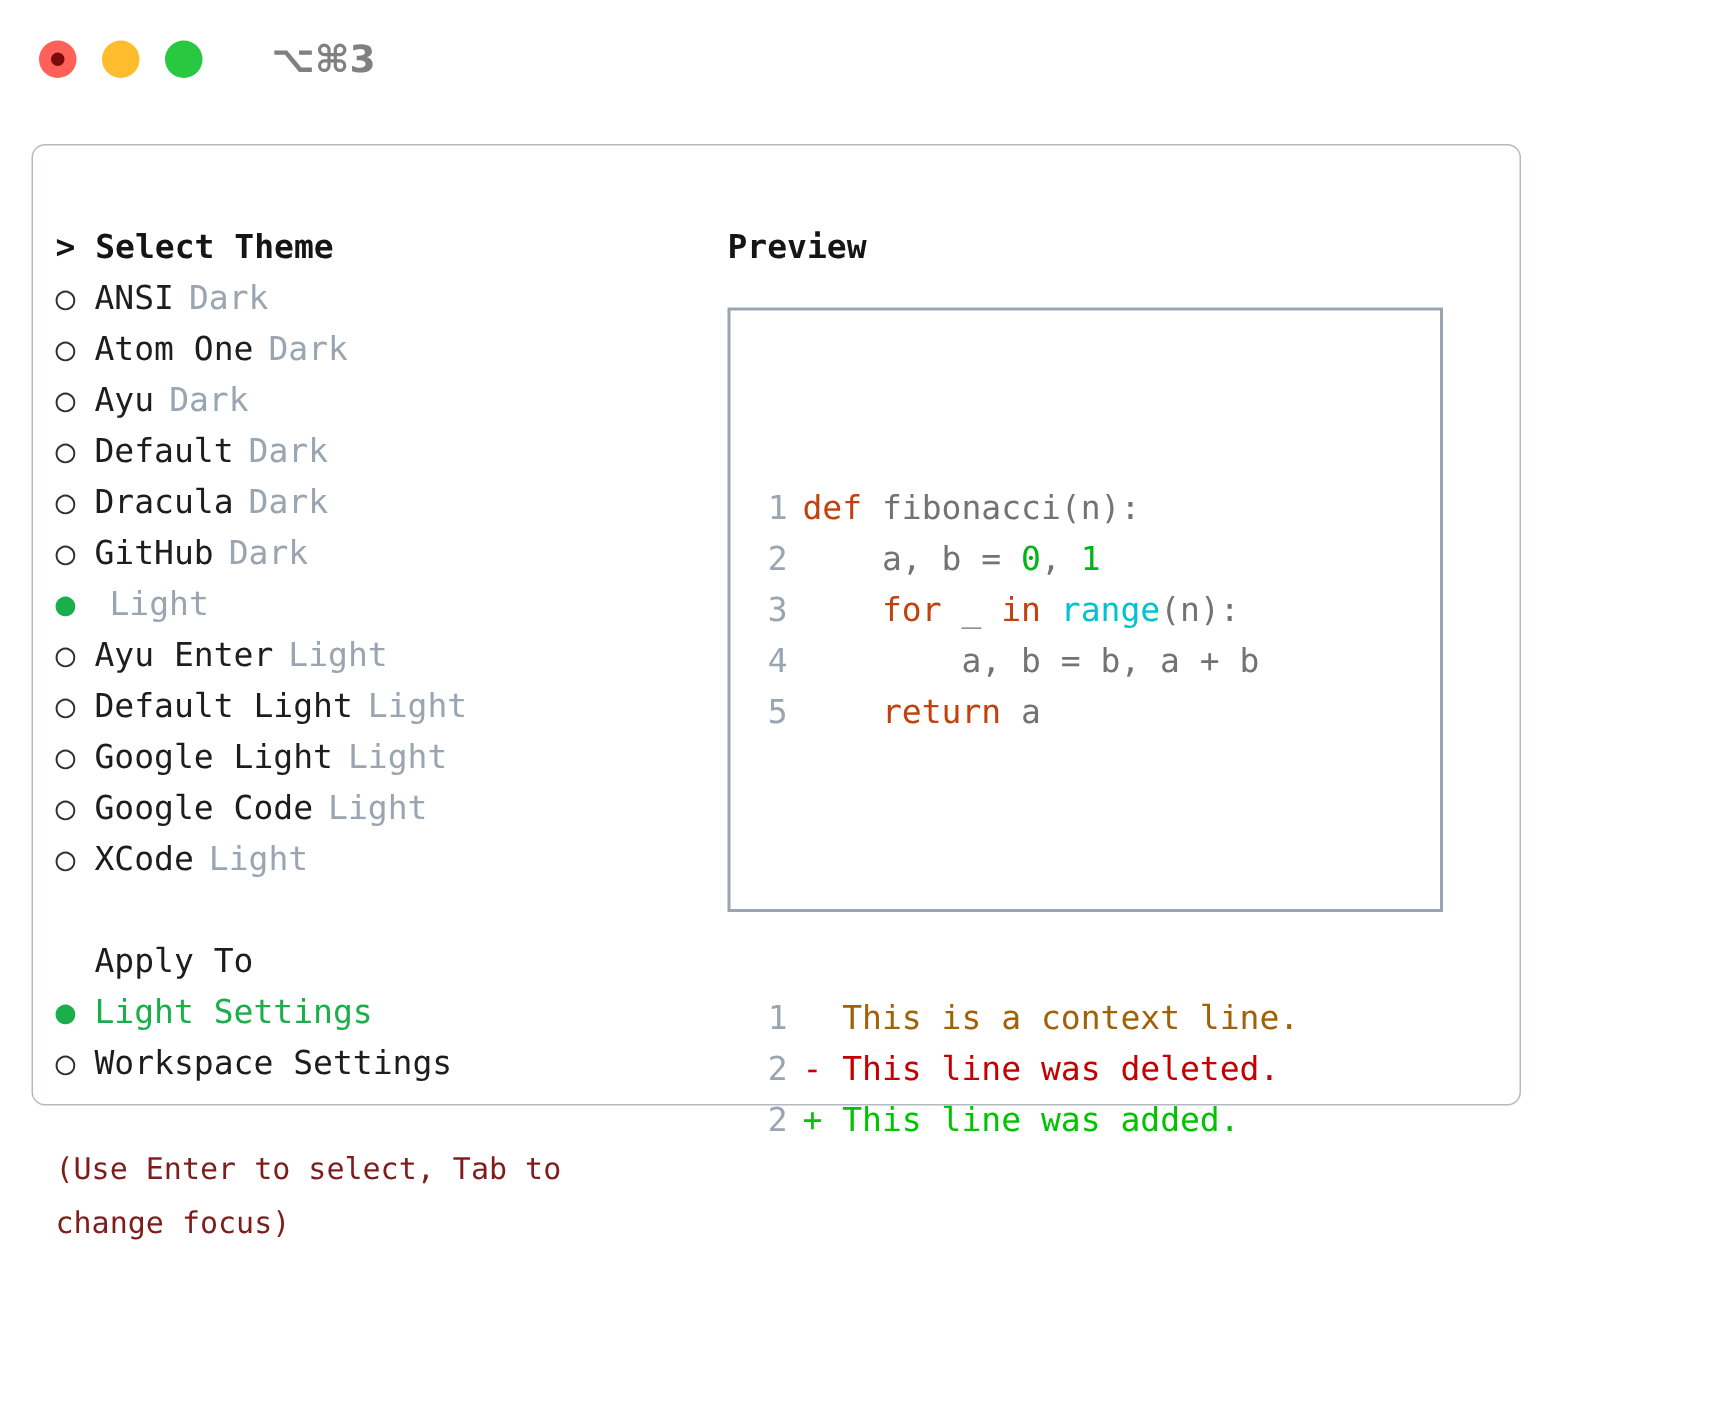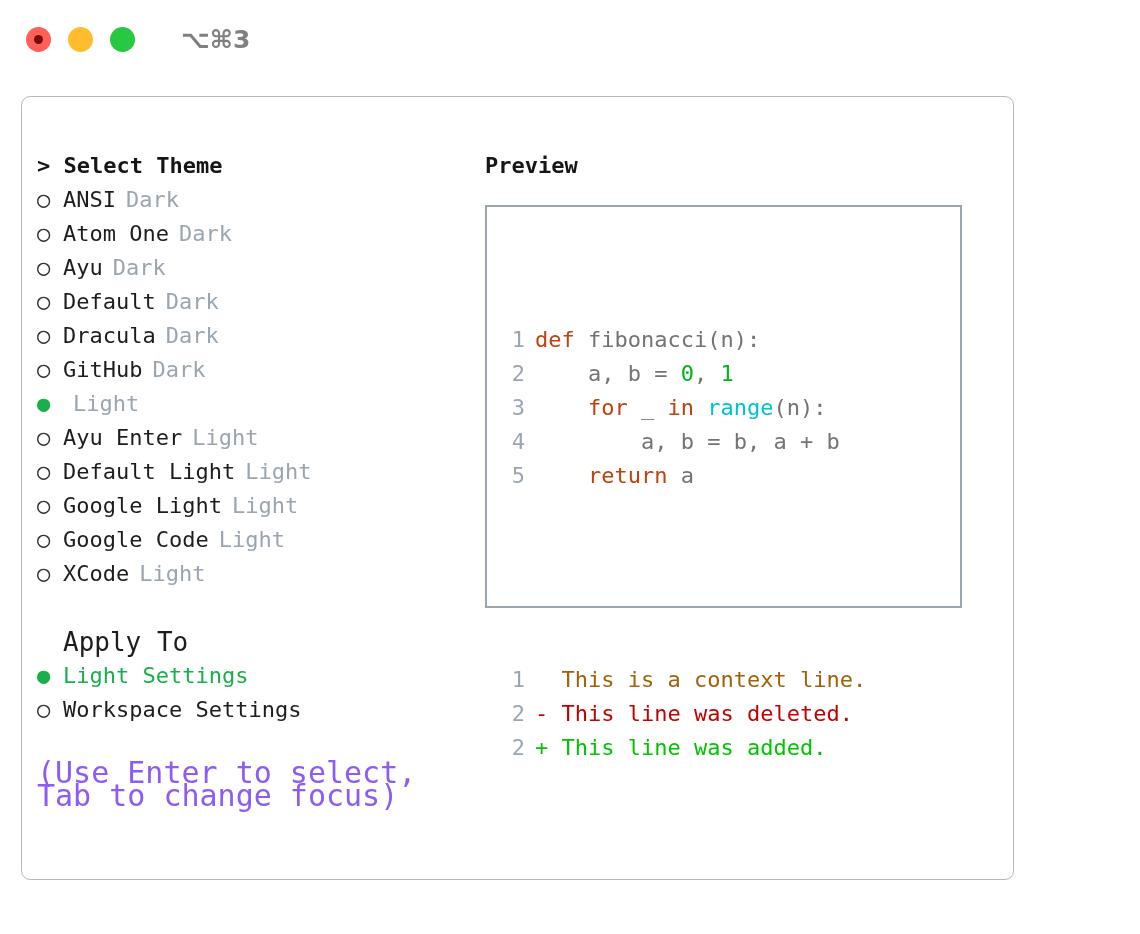--- a/index.html
+++ b/index.html
@@ -64,21 +64,21 @@
     letter-spacing: 0px;
     line-height: 1;
   }
 
   
   .panel {
     position: absolute;
     left: 21px;
     top: 96px;
     width: 993px;
-    height: 784px;
+    height: 641px;
     border: 1px solid #b4bac4;
     border-radius: 9px;
     box-sizing: border-box;
     background: #ffffff;
   }
 
   .columns {
     position: absolute;
     left: 0; top: 0;
     width: 100%;
@@ -130,34 +130,34 @@
   }
   .opt-row.selected .opt-label {
     color: #1aaf4b;
   }
   .opt-suffix {
     color: #9aa5b1;
     padding-left: 10px;
   }
 
   .sub-header {
-    font-size: 26px;
+    font-size: 22px;
     color: #1d1d1d;
     line-height: 34px;
     padding-left: 26px;
     white-space: pre;
   }
 
   .spacer-lg { height: 34px; }
   .spacer-sm { height: 34px; }
 
   .hint {
-    font-size: 30px;
-    color: #8b5cf6;
-    line-height: 23px;
+    font-size: 20px;
+    color: #7f1d1d;
+    line-height: 36px;
     width: 410px;
     white-space: pre-wrap;
     word-break: break-word;
   }
 
   
   .preview-title {
     font-size: 22px;
     font-weight: bold;
     color: #151515;

